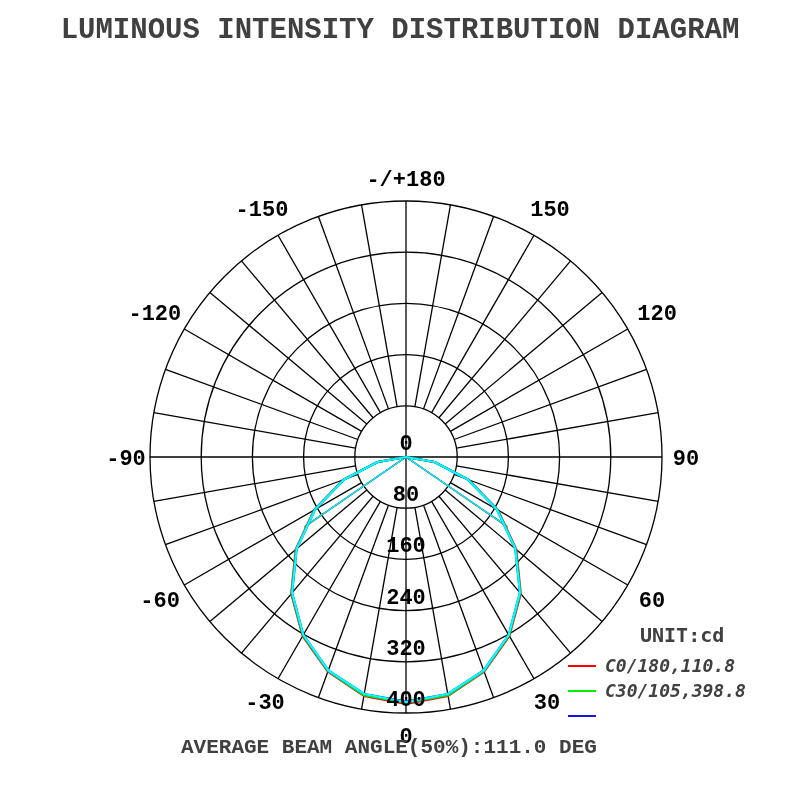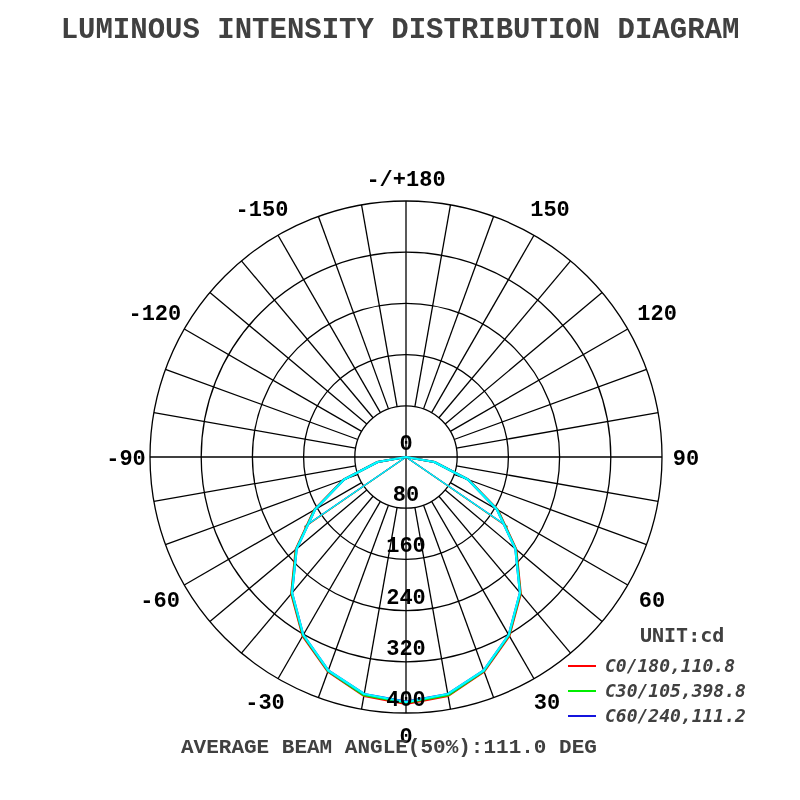--- a/index.html
+++ b/index.html
@@ -101,20 +101,19 @@
         <div class="legend-row">
           <span class="legend-swatch" style="background: rgb(255, 0, 0);"></span>
           <span class="legend-label">C0/180,110.8</span>
         </div>
         <div class="legend-row">
           <span class="legend-swatch" style="background: rgb(0, 238, 0);"></span>
           <span class="legend-label">C30/105,398.8</span>
         </div>
         <div class="legend-row">
           <span class="legend-swatch" style="background: rgb(20, 20, 221);"></span>
-          <span class="legend-label">C60/240,111.2</span>
         </div>
       </div>
   </div>
 
   <div class="footer-text">AVERAGE BEAM ANGLE(50%):111.0 DEG</div>
 
 </div>
 
 </body></html>

